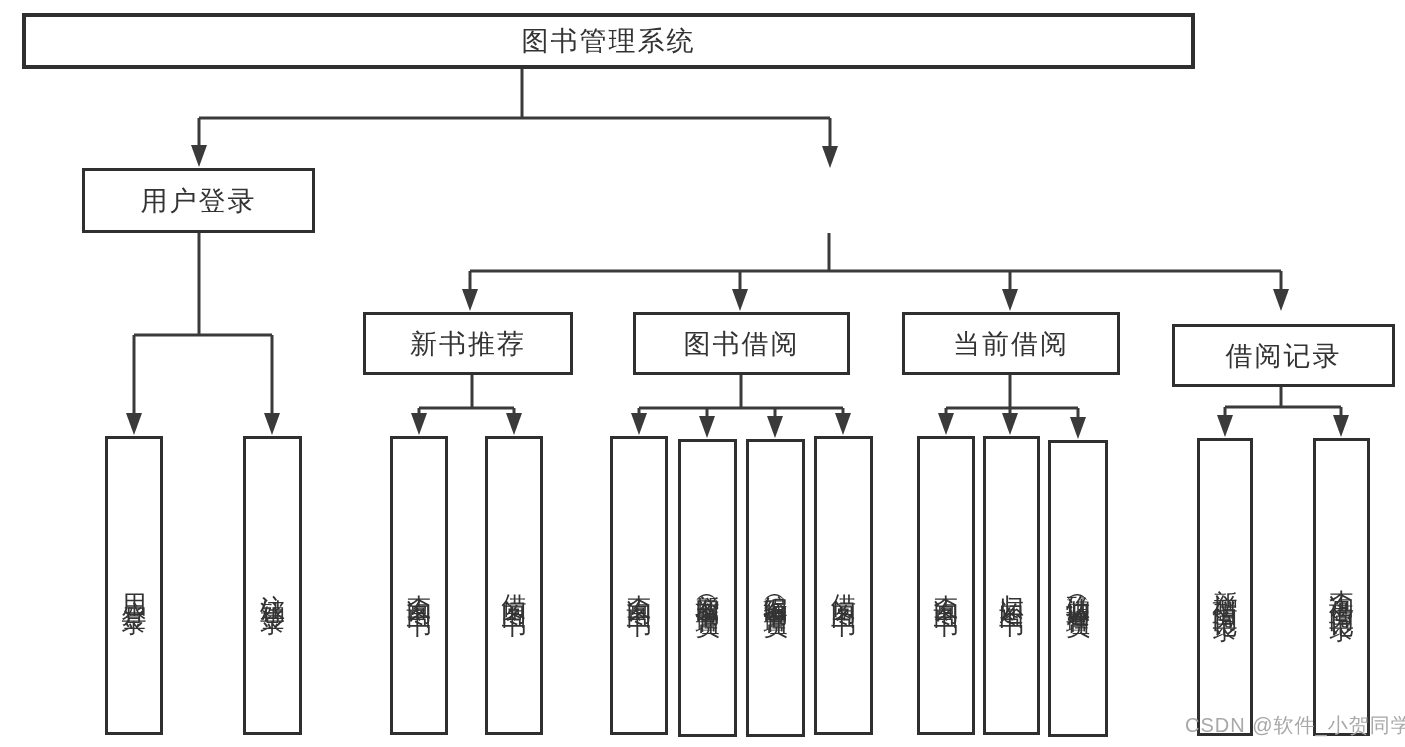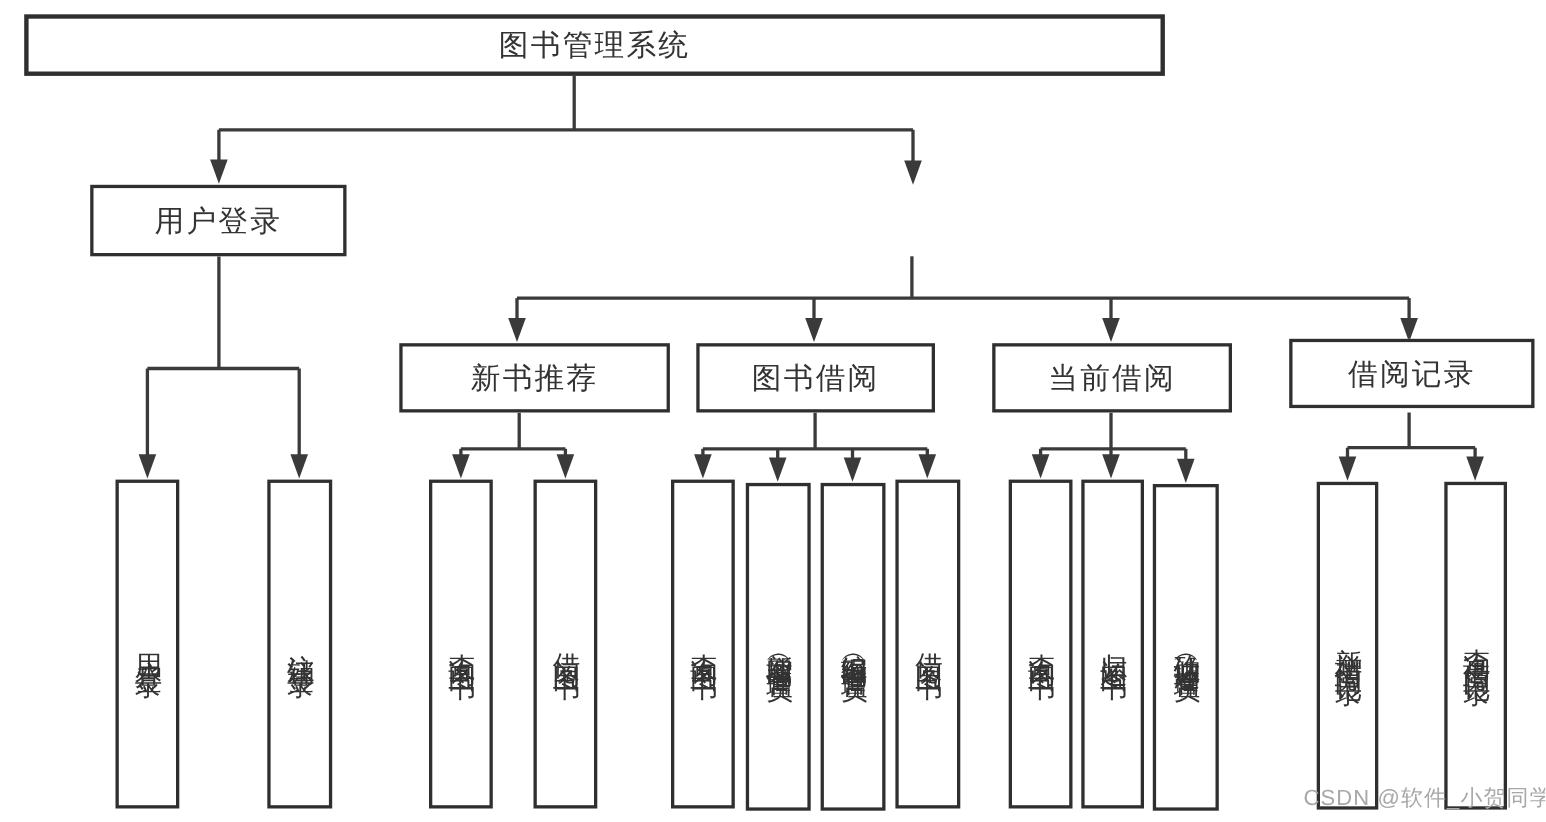--- a/index.html
+++ b/index.html
@@ -133,38 +133,38 @@
 
       <polygon points="938,413 954,413 946,435"></polygon>
       <polygon points="1002,413 1018,413 1010,435"></polygon>
       <polygon points="1070,417 1086,417 1078,439"></polygon>
 
       <polygon points="1217,415 1233,415 1225,437"></polygon>
       <polygon points="1333,415 1349,415 1341,437"></polygon>
     </g>
   </svg>
 
-  <div class="box root-box" style="left:22px;top:13px;width:1037px;height:56px">
+  <div class="box root-box" style="left:22px;top:13px;width:1173px;height:56px">
     <span class="h-label">图书管理系统</span>
   </div>
 
   <div class="box" style="left:82px;top:168px;width:233px;height:65px">
     <span class="h-label">用户登录</span>
   </div>
 
-  <div class="box" style="left:363px;top:312px;width:246px;height:63px">
+  <div class="box" style="left:363px;top:312px;width:210px;height:63px">
     <span class="h-label">新书推荐</span>
   </div>
   <div class="box" style="left:902px;top:312px;width:218px;height:63px">
     <span class="h-label">当前借阅</span>
   </div>
   <div class="box" style="left:633px;top:312px;width:217px;height:63px">
     <span class="h-label">图书借阅</span>
   </div>
-  <div class="box" style="left:1172px;top:308px;width:223px;height:63px">
+  <div class="box" style="left:1172px;top:324px;width:223px;height:63px">
     <span class="h-label">借阅记录</span>
   </div>
 
   <div class="box" style="left:105px;top:436px;width:58px;height:299px">
     <span class="v-label">用户登录</span>
   </div>
   <div class="box" style="left:243px;top:436px;width:59px;height:299px">
     <span class="v-label">注销登录</span>
   </div>
 

